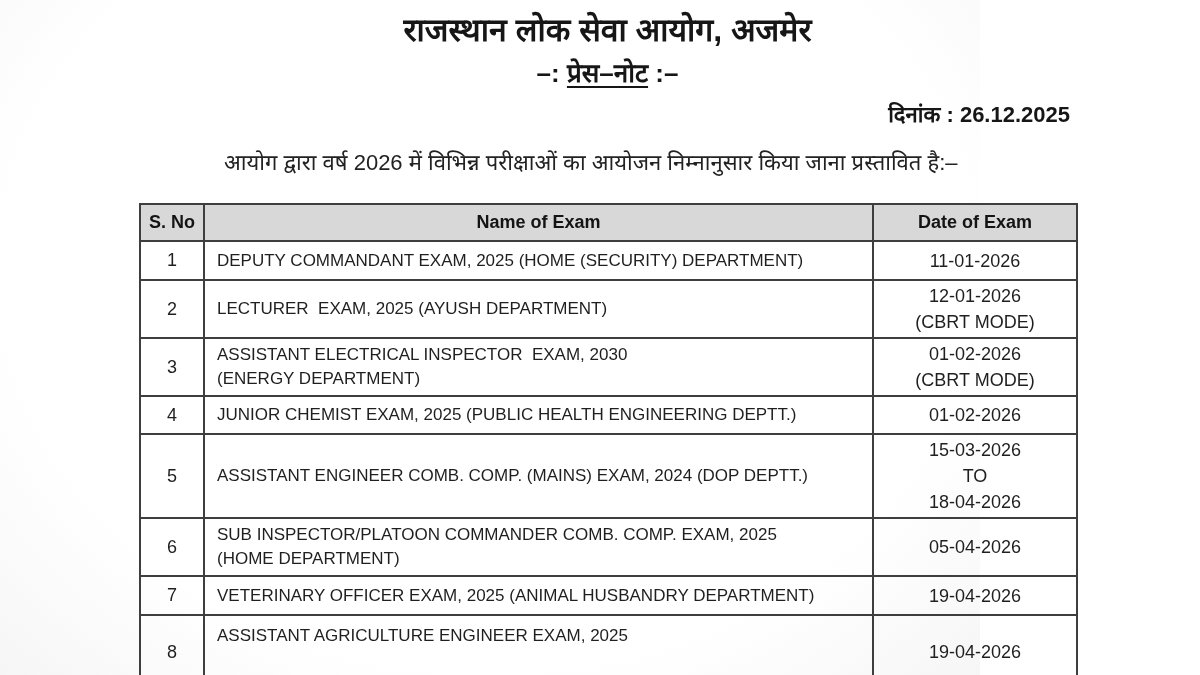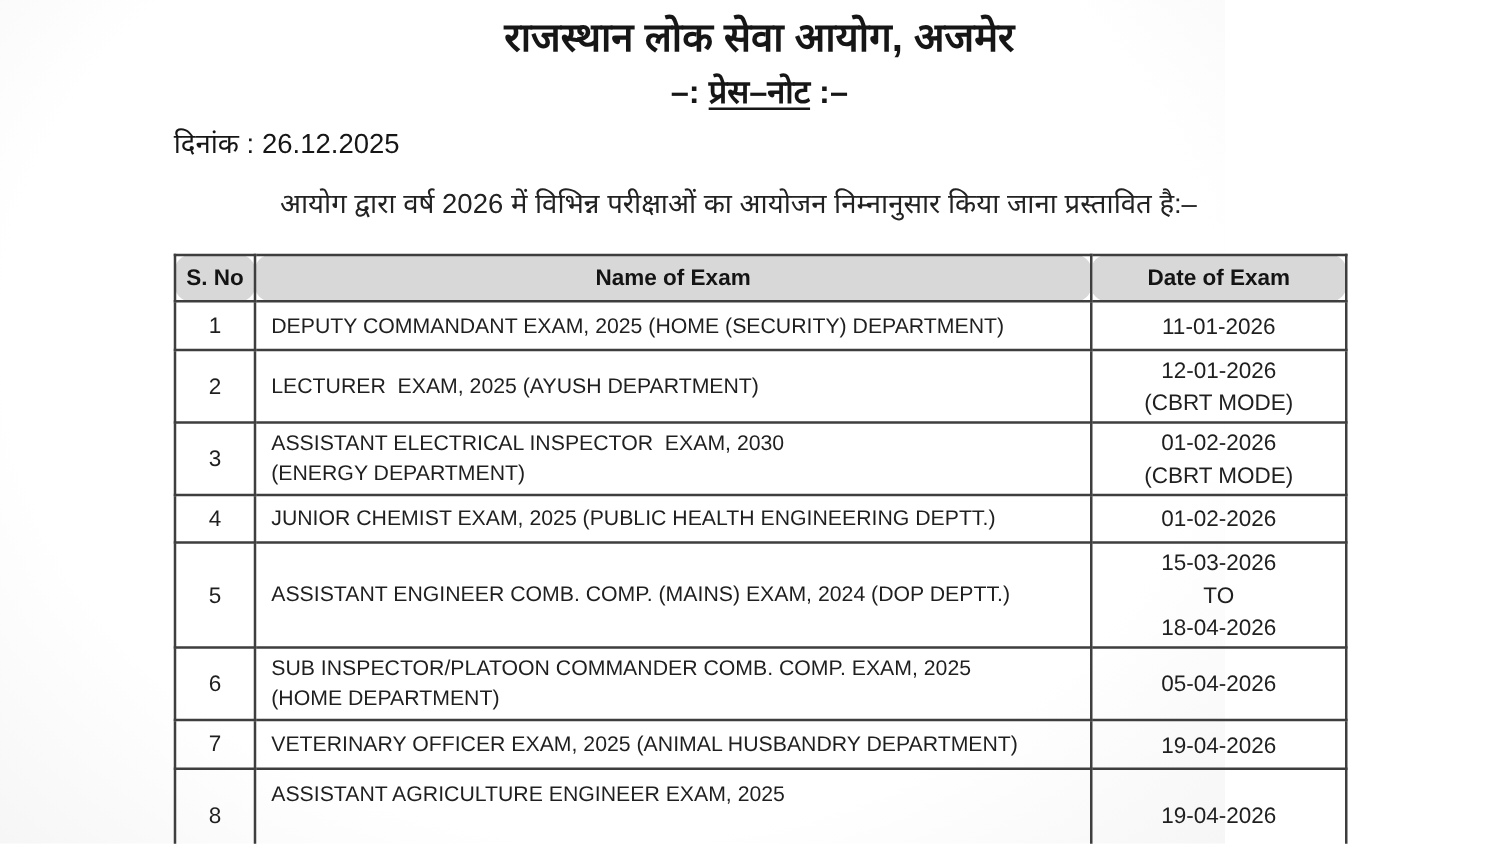--- a/index.html
+++ b/index.html
@@ -22,22 +22,22 @@
     text-align: center; color: #161616;
   }
   .subtitle {
     margin-top: 6px;
     font-size: 26px; line-height: 34px; font-weight: bold;
     text-align: center; color: #161616;
   }
   .subtitle .underlined { text-decoration: underline; text-underline-offset: 4px; }
   .dateline {
     margin-top: 10px; padding-right: 6px;
-    font-size: 22px; line-height: 30px; font-weight: normal;
-    color: #161616;
+    font-size: 22px; line-height: 30px; font-weight: bold;
+    text-align: right; color: #161616;
   }
   .intro {
     margin-top: 16px;
     font-size: 22px; line-height: 33px;
     text-align: justify; text-indent: 85px;
     color: #222222;
   }
 
   table.exam-table {
     margin-top: 24px;
@@ -50,21 +50,20 @@
   .exam-table th, .exam-table td {
     border: 2px solid #3e3e3e;
     padding: 2px 4px;
     vertical-align: middle;
     overflow: hidden;
   }
   .exam-table th {
     background: #d8d8d8;
     font-size: 18px; font-weight: bold; 
     color: #141414;
-    border-radius: 12px;
   }
   td.sno-cell  { text-align: center; font-size: 18px; color: #1f1f1f; }
   td.name-cell { text-align: left; padding-left: 12px; font-size: 17px; color: #1f1f1f; }
   td.date-cell { text-align: center; font-size: 18px; color: #1f1f1f; }
   .name-line { display: block; white-space: pre-wrap; line-height: 24px; }
   .date-line { display: block; line-height: 26px; }
   td.va-top { vertical-align: top; padding-top: 8px; }
 </style>
 </head>
 <body>

